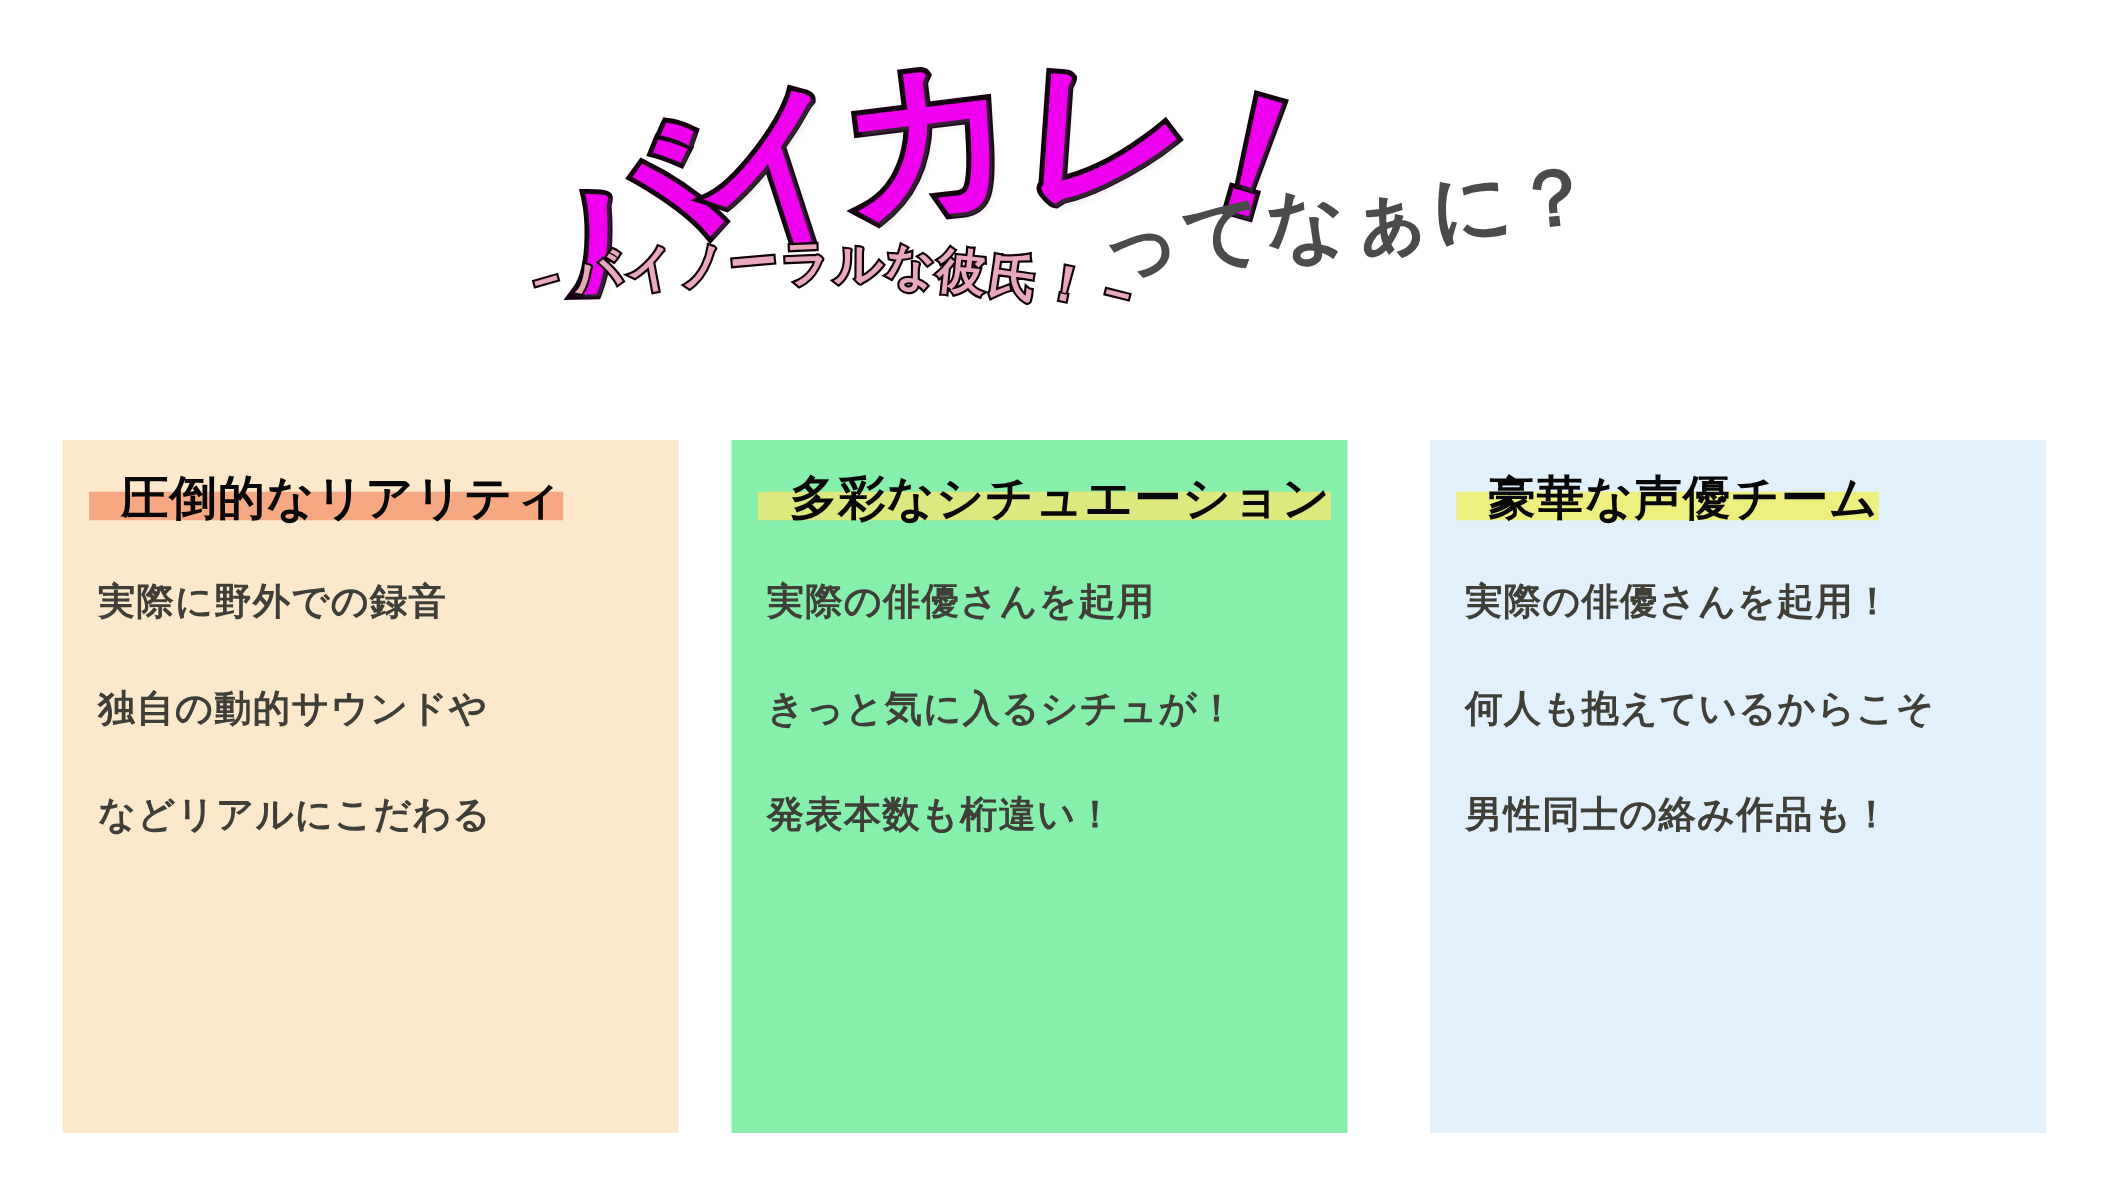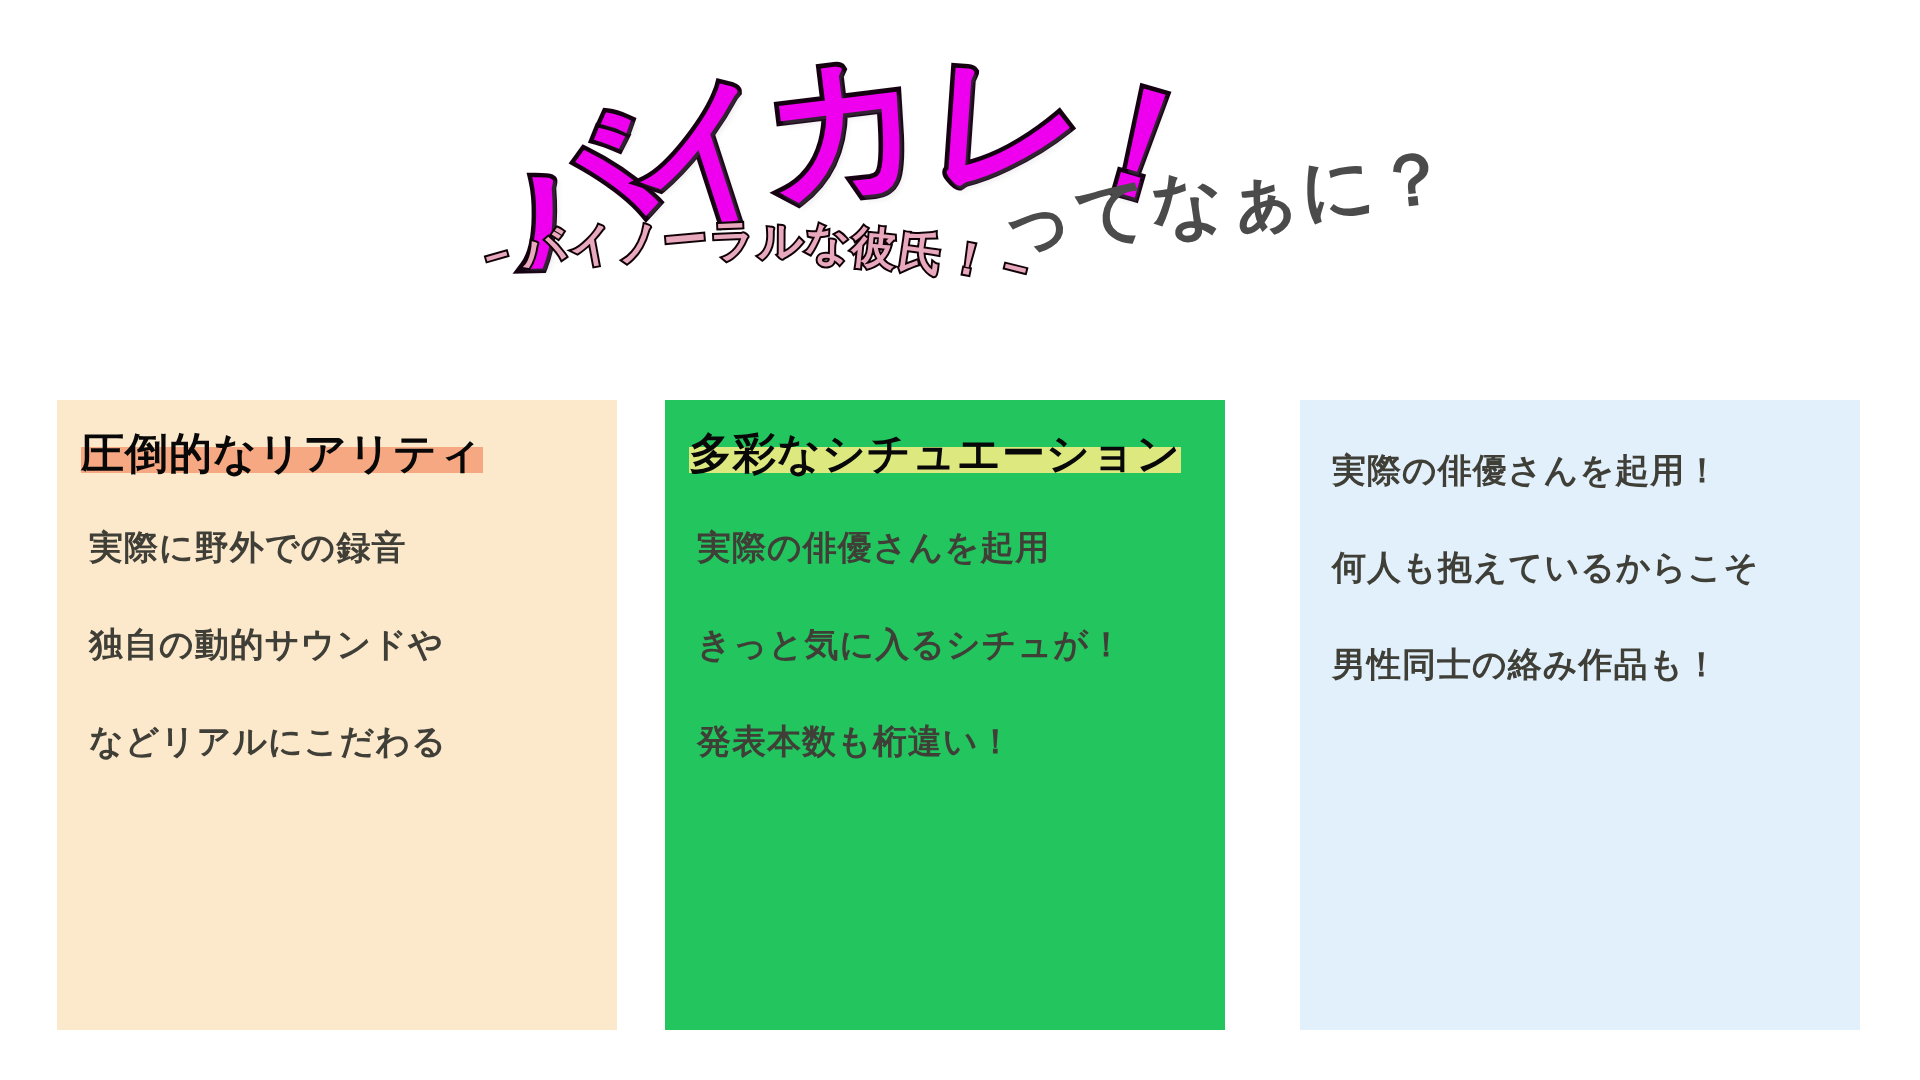--- a/index.html
+++ b/index.html
@@ -119,20 +119,21 @@
   }
   .card-header .htext {
     position: relative;
     z-index: 1;
     font-family: "DejaVu Sans", "Liberation Sans", sans-serif;
     font-weight: bold;
     font-size: 43px;
     line-height: 1.1;
     color: #080808;
     letter-spacing: 1px;
+    margin-left: 29px;
   }
 
   .card-body {
     margin-top: 50px;
     padding-left: 32px;
     padding-right: 14px;
   }
   .body-line {
     font-family: "DejaVu Sans", "Liberation Sans", sans-serif;
     font-weight: bold;
@@ -174,23 +175,23 @@
 
   <div id="title-question">ってなぁに？</div>
 </div>
 
 <div id="cards">
     <div class="card" id="card-0" style="background: rgb(252, 232, 203);"><div class="card-header"><span class="hl" style="background: rgb(245, 168, 130);"></span><span class="htext">圧倒的なリアリティ</span></div><div class="card-body">
         <div class="body-line">実際に野外での録音</div>
         <div class="body-line">独自の動的サウンドや</div>
         <div class="body-line">などリアルにこだわる</div>
       </div></div>
-    <div class="card" id="card-1" style="background: #22c55e;"><div class="card-header"><span class="hl" style="background: rgb(221, 232, 127);"></span><span class="htext">多彩なシチュエーション</span></div><div class="card-body">
+    <div class="card" id="card-1" style="background: #86efac;"><div class="card-header"><span class="hl" style="background: rgb(221, 232, 127);"></span><span class="htext">多彩なシチュエーション</span></div><div class="card-body">
         <div class="body-line">実際の俳優さんを起用</div>
         <div class="body-line">きっと気に入るシチュが！</div>
         <div class="body-line">発表本数も桁違い！</div>
       </div></div>
-    <div class="card" id="card-2" style="background: rgb(225, 240, 250);"><div class="card-body">
+    <div class="card" id="card-2" style="background: rgb(225, 240, 250);"><div class="card-header"><span class="hl" style="background: rgb(237, 240, 127);"></span><span class="htext">豪華な声優チーム</span></div><div class="card-body">
         <div class="body-line">実際の俳優さんを起用！</div>
         <div class="body-line">何人も抱えているからこそ</div>
         <div class="body-line">男性同士の絡み作品も！</div>
       </div></div>
   </div>
 
 </body></html>

